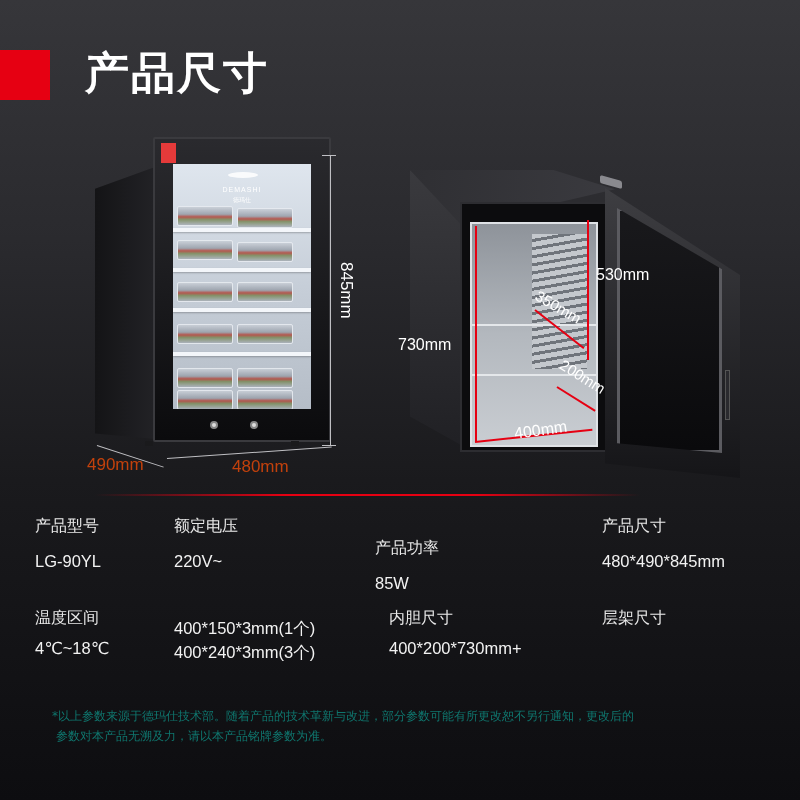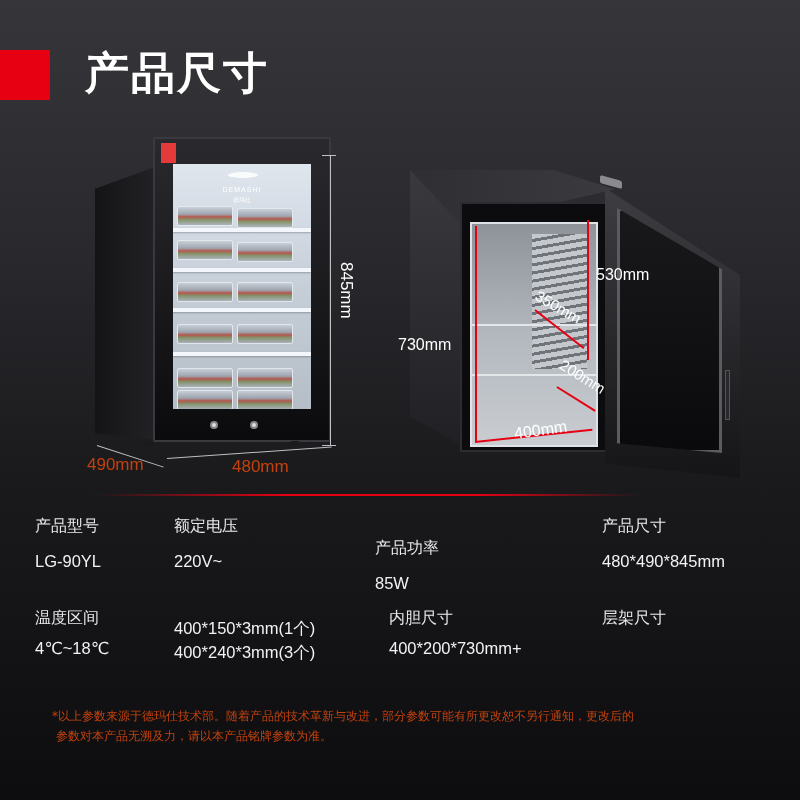--- a/index.html
+++ b/index.html
@@ -75,21 +75,21 @@
   .divider { position: absolute; left: 95px; top: 494px; width: 545px; height: 2px;
     background: linear-gradient(90deg, rgba(230,0,18,0) 0%, #e60012 35%, #e60012 70%, rgba(230,0,18,0) 100%); }
 
   
   .spec-col { position: absolute; }
   .spec-label { font-size: 16px; color: #e8e8e8; font-family: "DejaVu Sans", sans-serif; line-height: 20px; }
   .spec-value { font-size: 16.5px; color: #f2f2f2; line-height: 22px; margin-top: 14px; }
   .spec-value.multi { margin-top: 8px; }
   .spec-value div { line-height: 24px; }
 
-  .footnote { position: absolute; left: 52px; top: 706px; font-size: 12px; color: #c2410c; line-height: 20px; font-family: "DejaVu Sans", sans-serif; }
+  .footnote { position: absolute; left: 52px; top: 706px; font-size: 12px; color: #0f766e; line-height: 20px; font-family: "DejaVu Sans", sans-serif; }
 
   .banner { position: absolute; left: 0; top: 750px; width: 800px; height: 50px; background: #e60012;
     display: flex; align-items: center; padding-left: 82px; }
   .warn-icon { width: 36px; height: 32px; margin-right: 16px; }
   .banner-text { font-size: 24px; color: #fff; letter-spacing: 1px; font-family: "DejaVu Sans", sans-serif; }
 </style>
 </head>
 <body>
 
 <div class="page">

